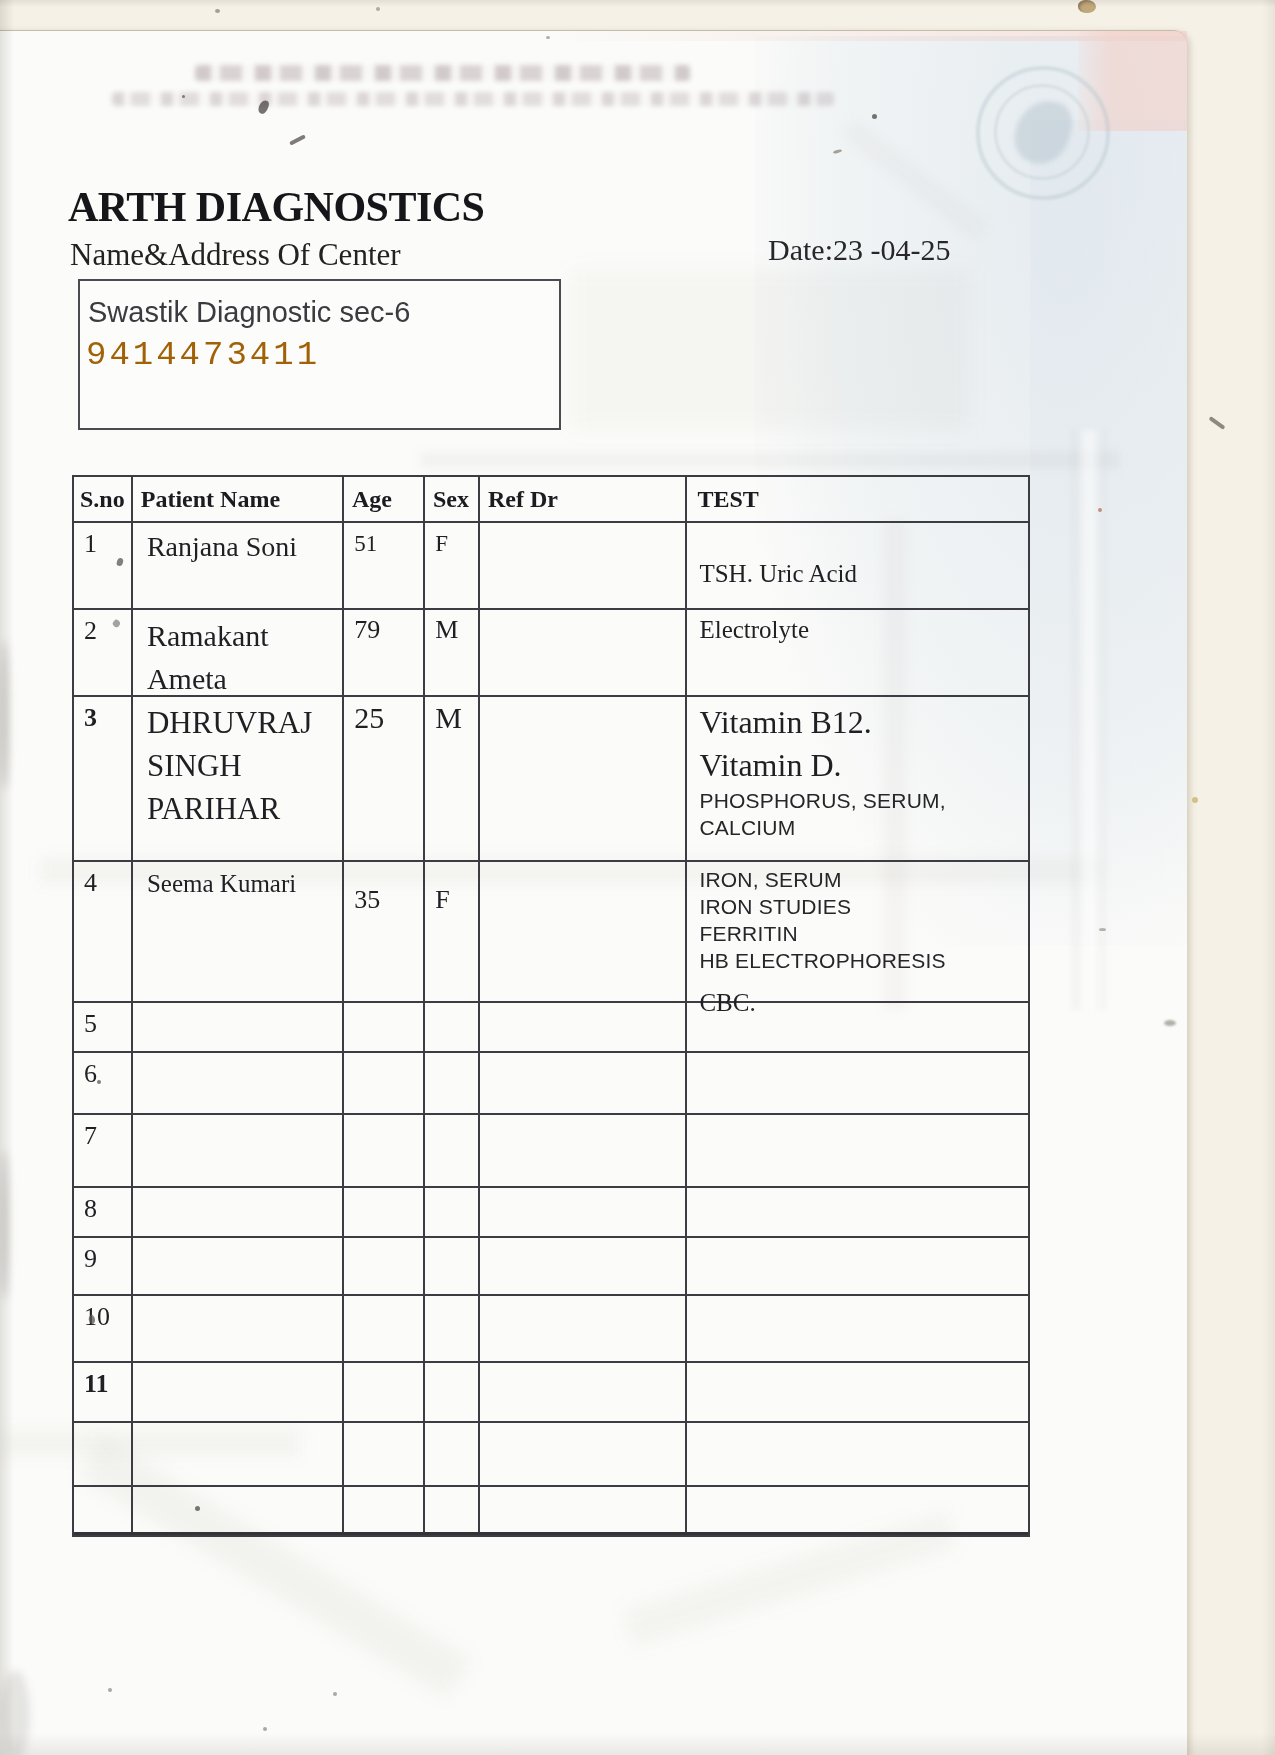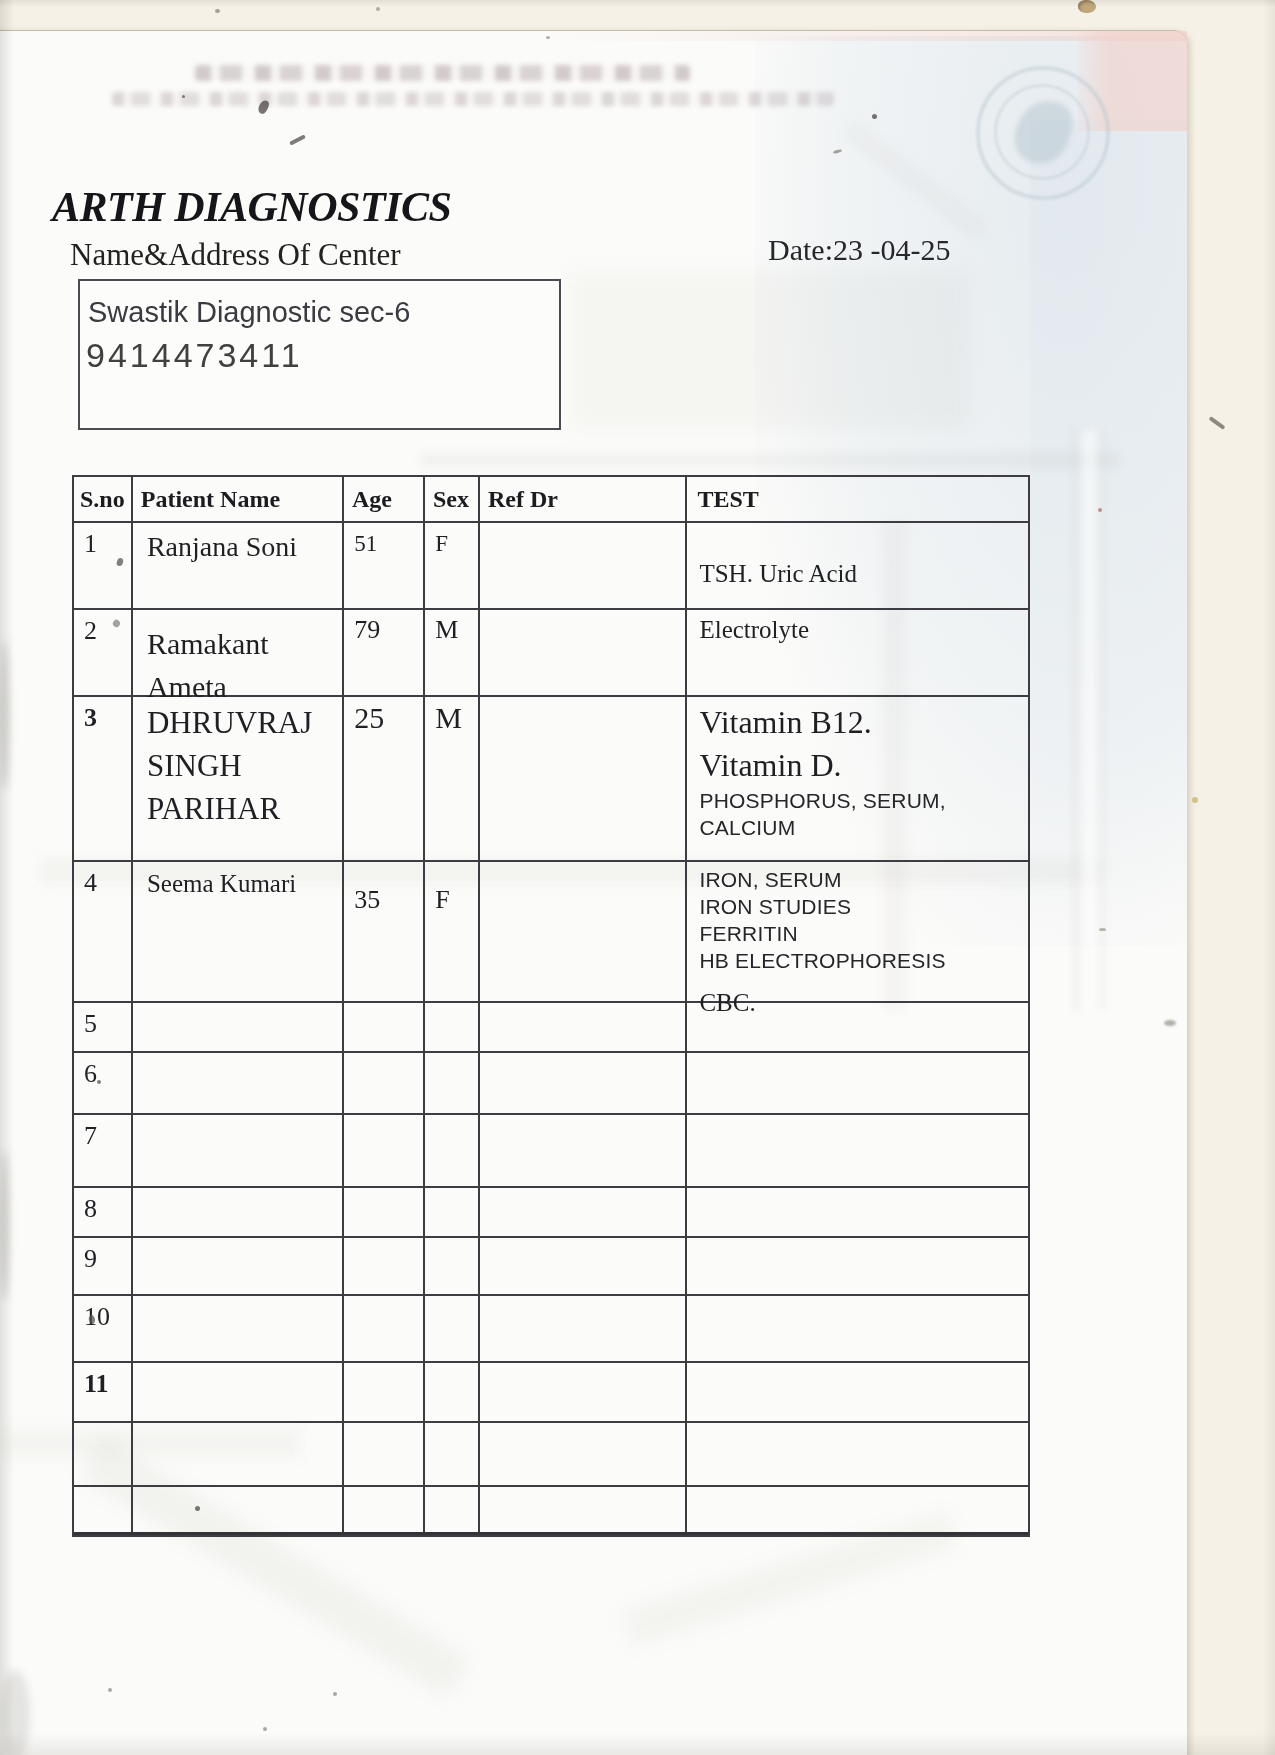--- a/index.html
+++ b/index.html
@@ -34,47 +34,47 @@
      border:3px solid rgba(178,196,203,.42);}
   #stamp .blob{position:absolute;left:40px;top:34px;width:54px;height:64px;
      background:rgba(168,186,195,.5);border-radius:62% 38% 55% 45%;transform:rotate(14deg);filter:blur(2px);}
   
   .bleed{filter:blur(2.6px);border-radius:4px;}
   #bleed1{left:195px;top:65px;width:495px;height:16px;opacity:.5;
      background:repeating-linear-gradient(90deg, rgba(148,128,134,.8) 0 16px, rgba(148,128,134,.08) 16px 25px, rgba(148,128,134,.65) 25px 47px, rgba(148,128,134,.05) 47px 60px);}
   #bleed2{left:112px;top:92px;width:722px;height:14px;opacity:.42;
      background:repeating-linear-gradient(90deg, rgba(150,132,138,.75) 0 12px, rgba(150,132,138,.1) 12px 19px, rgba(150,132,138,.6) 19px 38px, rgba(150,132,138,.06) 38px 49px);}
   
-  #title{left:52px;top:183px;font-size:42px;font-weight:bold;letter-spacing:-.5px;color:#16161a;font-style:italic;}
+  #title{left:68px;top:183px;font-size:42px;font-weight:bold;letter-spacing:-.5px;color:#16161a;}
   #subtitle{left:70px;top:237px;font-size:31px;color:#222;}
   #date{left:768px;top:233px;font-size:30px;color:#26262b;}
   
   #addr-box{left:78px;top:279px;width:479px;height:147px;border:2px solid #4a4a50;background:rgba(255,255,255,.25);}
   #addr-name{left:88px;top:296px;font-family:"Liberation Sans",sans-serif;font-size:29px;color:#3a3a40;}
-  #addr-phone{left:86px;top:336px;font-family:Liberation Sans, sans-serif;font-size:34px;letter-spacing:3px;color:#404040;}
+  #addr-phone{left:86px;top:336px;font-family:Liberation Mono, monospace;font-size:34px;letter-spacing:3px;color:#a16207;}
   
   #tbl{left:72px;top:475px;width:958px;border:2px solid var(--line);box-sizing:border-box;background:transparent;}
   .tr{display:flex;border-bottom:2px solid var(--line);box-sizing:border-box;}
   .tr:last-child{border-bottom:3px solid #333338;}
   .c{box-sizing:border-box;border-right:2px solid var(--line);color:var(--ink);}
   .w-sno{width:61px;} .w-name{width:220px;} .w-age{width:84px;}
   .w-sex{width:57px;} .w-ref{width:216px;} .w-test{width:355px;border-right:none;}
   .r-h{height:46px;} .r-1{height:87px;} .r-2{height:87px;} .r-3{height:165px;} .r-4{height:141px;}
   .r-5{height:50px;} .r-6{height:62px;} .r-7{height:73px;} .r-8{height:50px;} .r-9{height:58px;}
   .r-10{height:67px;} .r-11{height:60px;} .r-12{height:64px;} .r-13{height:48px;}
   .hc{font-weight:bold;font-size:24px;padding:9px 0 0 8px;color:#1b1b20;}
   .hc.w-sno{padding-left:6px;} .hc.w-test{padding-left:10px;}
   .sno{font-size:26px;padding:6px 0 0 10px;}
   .name{padding:8px 0 0 14px;}
   .age,.sex{padding:8px 0 0 10px;}
   .test{padding:5px 0 0 12px;}
   .r-1 .name{font-size:28px;}
   .r-1 .age,.r-1 .sex{font-size:23px;}
   .r-1 .test{font-size:25px;padding-top:36px;}
-  .r-2 .name{font-size:30px;line-height:43px;padding-top:12px;}
+  .r-2 .name{font-size:30px;line-height:43px;padding-top:4px;}
   .r-2 .age,.r-2 .sex{font-size:26px;padding-top:5px;}
   .r-2 .test{font-size:25px;padding-top:5px;}
   .r-3 .sno{font-weight:600;}
   .r-3 .name{font-size:31px;line-height:43px;padding-top:4px;}
   .r-3 .age,.r-3 .sex{font-size:30px;padding-top:4px;}
   .r-4 .name{font-size:25px;}
   .r-4 .age,.r-4 .sex{font-size:26px;padding-top:23px;}
   .t-serif-lg{font-size:32px;line-height:43px;}
   .t-serif{font-size:25px;line-height:30px;}
   .t-sans{font-family:"Liberation Sans",sans-serif;font-size:21px;line-height:27px;color:var(--sans-ink);letter-spacing:.2px;}

